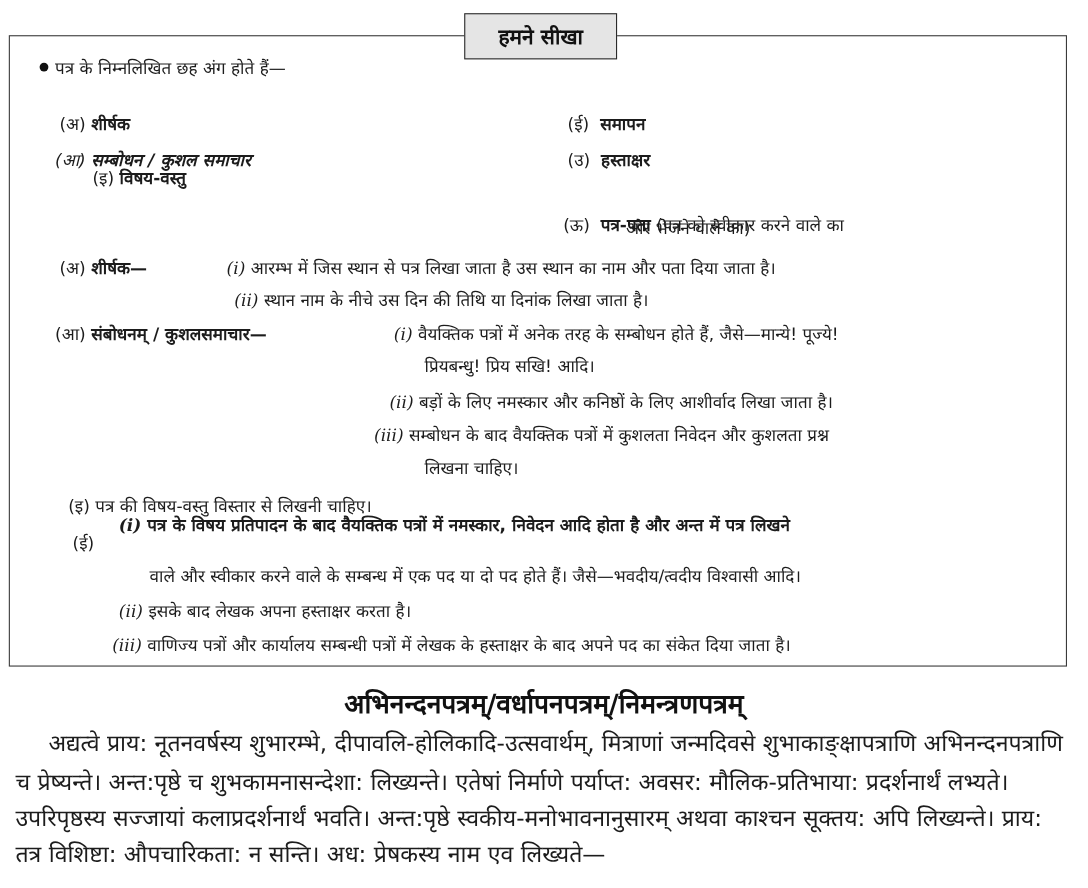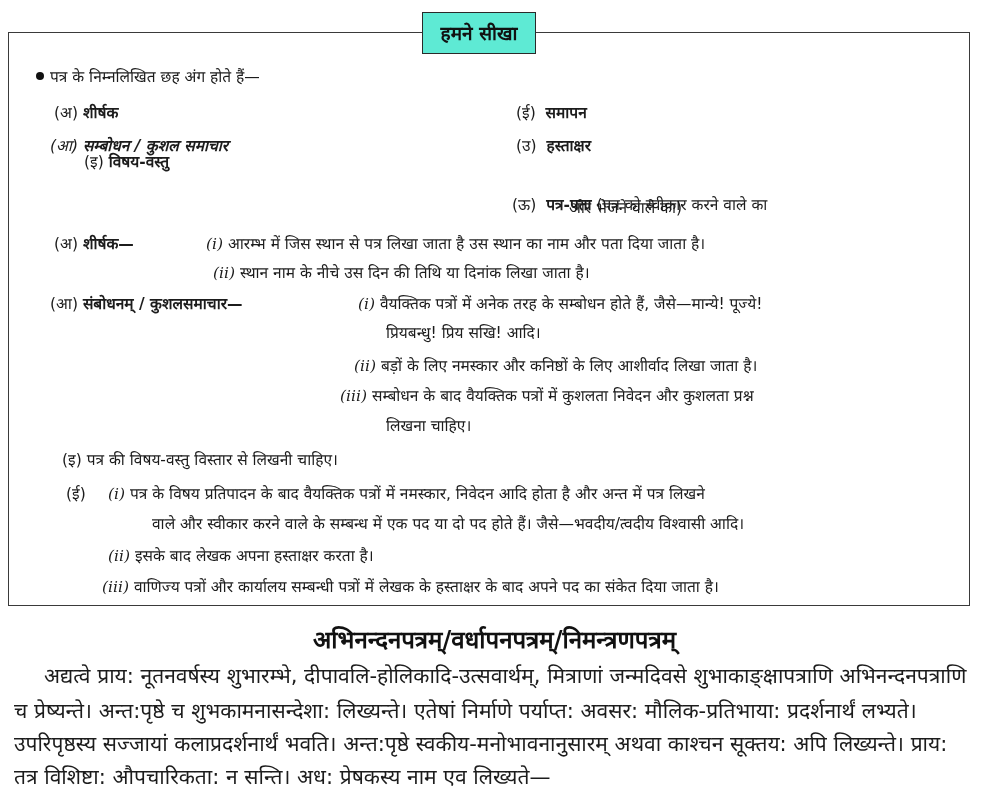--- a/index.html
+++ b/index.html
@@ -6,22 +6,22 @@
     body {
       width: 989px; height: 807px; position: relative; overflow: hidden;
       font-family: "DejaVu Sans", "Liberation Sans", sans-serif;
       color: #1a1a1a;
     }
     .box {
       position: absolute; left: 8px; top: 32px; width: 962px; height: 574px;
       border: 1.5px solid #3a3a3a; box-sizing: border-box;
     }
     .title-box {
-      position: absolute; left: 422px; top: 12px; width: 114px; height: 42px;
-      border: 1.5px solid #2a2a2a; background: #5eead4; box-sizing: border-box;
+      position: absolute; left: 422px; top: 12px; width: 139px; height: 42px;
+      border: 1.5px solid #2a2a2a; background: #e5e5e5; box-sizing: border-box;
       display: flex; align-items: center; justify-content: center;
       font-size: 19px; font-weight: bold; color: #111;
     }
     .ln {
       position: absolute; white-space: nowrap; font-size: 15.5px; line-height: 20px;
       color: #1c1c1c;
     }
     .b { font-weight: bold; }
     .it { font-style: italic; font-family: "DejaVu Serif", "Liberation Serif", serif; }
     .bullet {
@@ -36,21 +36,21 @@
       position: absolute; left: 14px; white-space: nowrap; font-size: 21px; line-height: 20px;
       color: #1c1c1c;
     }
   </style>
 </head>
 <body>
 
 <div class="box"></div>
 <div class="title-box">हमने सीखा</div>
 
-<div class="ln" style="left:36px; top:67px;">
+<div class="ln" style="left:36px; top:52px;">
   <span class="bullet"></span><span>पत्र के निम्नलिखित छह अंग होते हैं—</span>
 </div>
 
 <div class="ln" style="left:54px; top:103px;">
   <span>(अ)</span>
   <span class="b">शीर्षक</span>
 </div>
 <div class="ln" style="left:50px; top:136px;font-style:italic;">
   <span>(आ)</span>
   <span class="b">सम्बोधन / कुशल समाचार</span>
@@ -106,25 +106,25 @@
   <span>सम्बोधन के बाद वैयक्तिक पत्रों में कुशलता निवेदन और कुशलता प्रश्न</span>
 </div>
 <div class="ln" style="left:386px; top:416px;">लिखना चाहिए।</div>
 
 <div class="ln" style="left:62px; top:450px;">
   <span>(इ)</span>
   <span>पत्र की विषय-वस्तु विस्तार से लिखनी चाहिए।</span>
 </div>
 
 <div class="ln" style="left:66px; top:484px;">(ई)</div>
-<div class="ln" style="left:108px; top:484px;">
+<div class="ln" style="left:108px; top:468px;font-weight:bold;">
   <span class="it">(i)</span>
   <span>पत्र के विषय प्रतिपादन के बाद वैयक्तिक पत्रों में नमस्कार, निवेदन आदि होता है और अन्त में पत्र लिखने</span>
 </div>
-<div class="ln" style="left:136px; top:514px;margin-left:16px;">वाले और स्वीकार करने वाले के सम्बन्ध में एक पद या दो पद होते हैं। जैसे—भवदीय/त्वदीय विश्वासी आदि।</div>
+<div class="ln" style="left:136px; top:514px;">वाले और स्वीकार करने वाले के सम्बन्ध में एक पद या दो पद होते हैं। जैसे—भवदीय/त्वदीय विश्वासी आदि।</div>
 <div class="ln" style="left:108px; top:546px;">
   <span class="it">(ii)</span>
   <span>इसके बाद लेखक अपना हस्ताक्षर करता है।</span>
 </div>
 <div class="ln" style="left:102px; top:577px;">
   <span class="it">(iii)</span>
   <span>वाणिज्य पत्रों और कार्यालय सम्बन्धी पत्रों में लेखक के हस्ताक्षर के बाद अपने पद का संकेत दिया जाता है।</span>
 </div>
 
 <div class="heading">अभिनन्दनपत्रम्/वर्धापनपत्रम्/निमन्त्रणपत्रम्</div>

